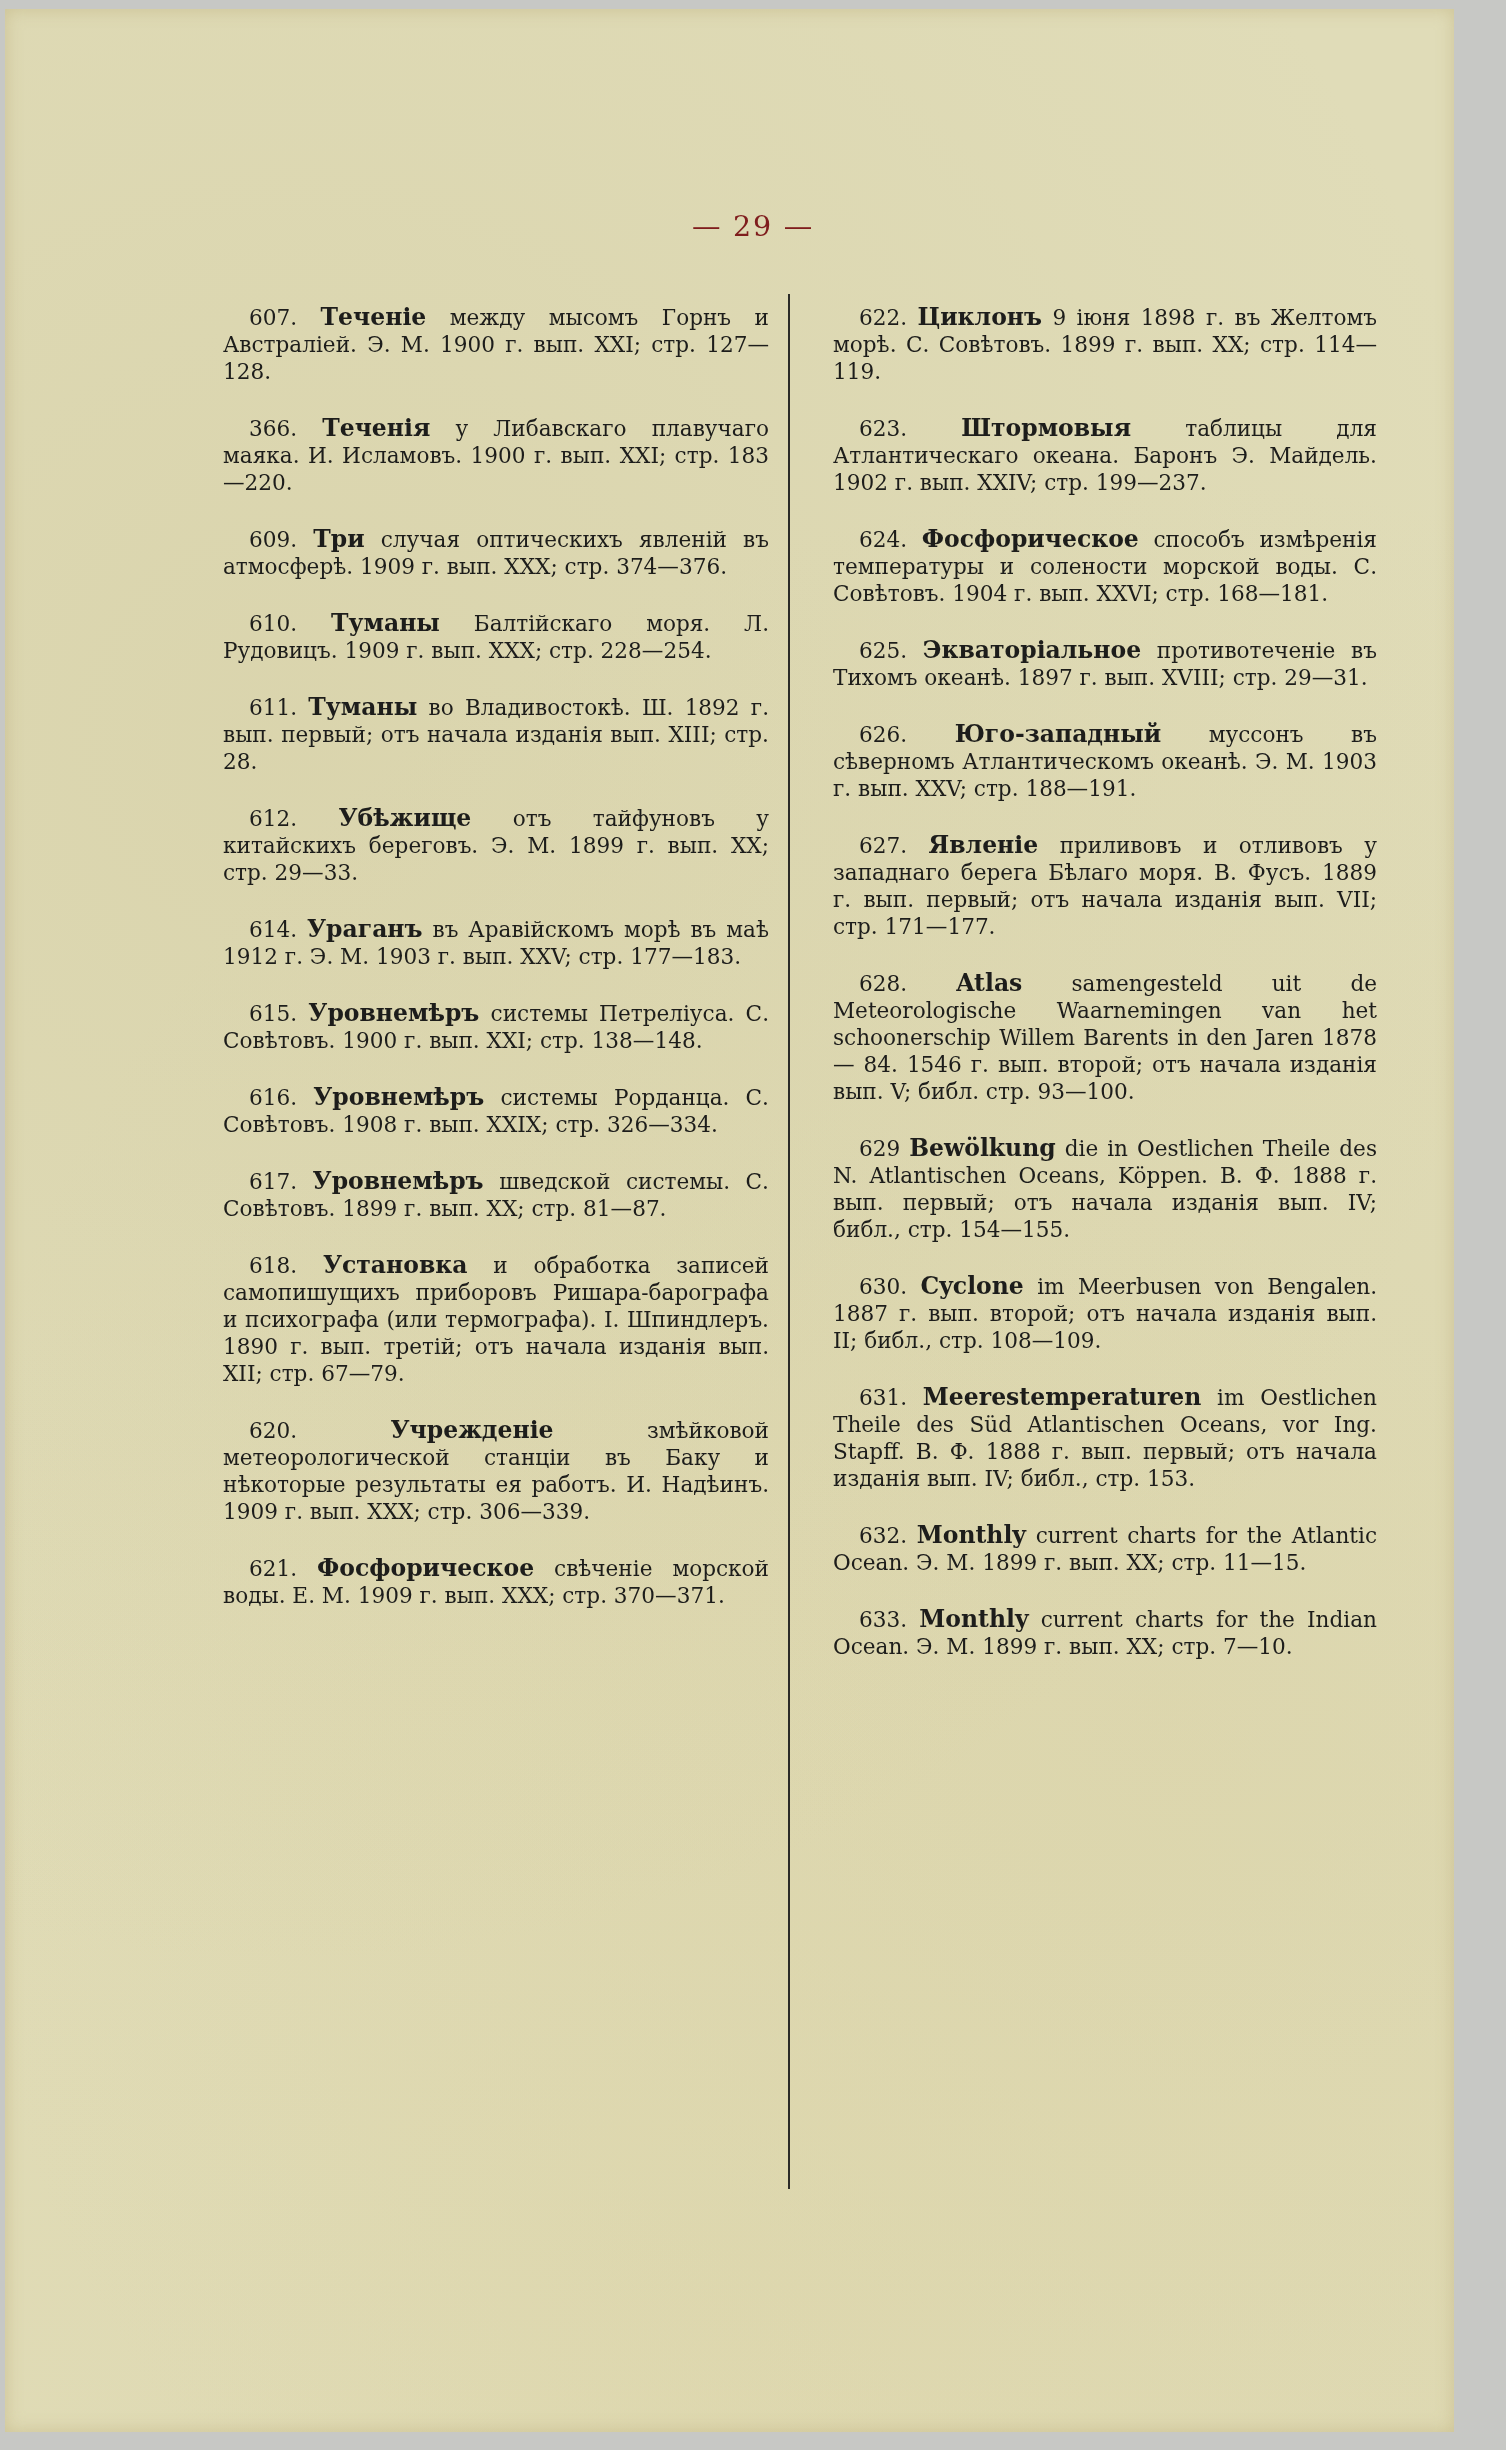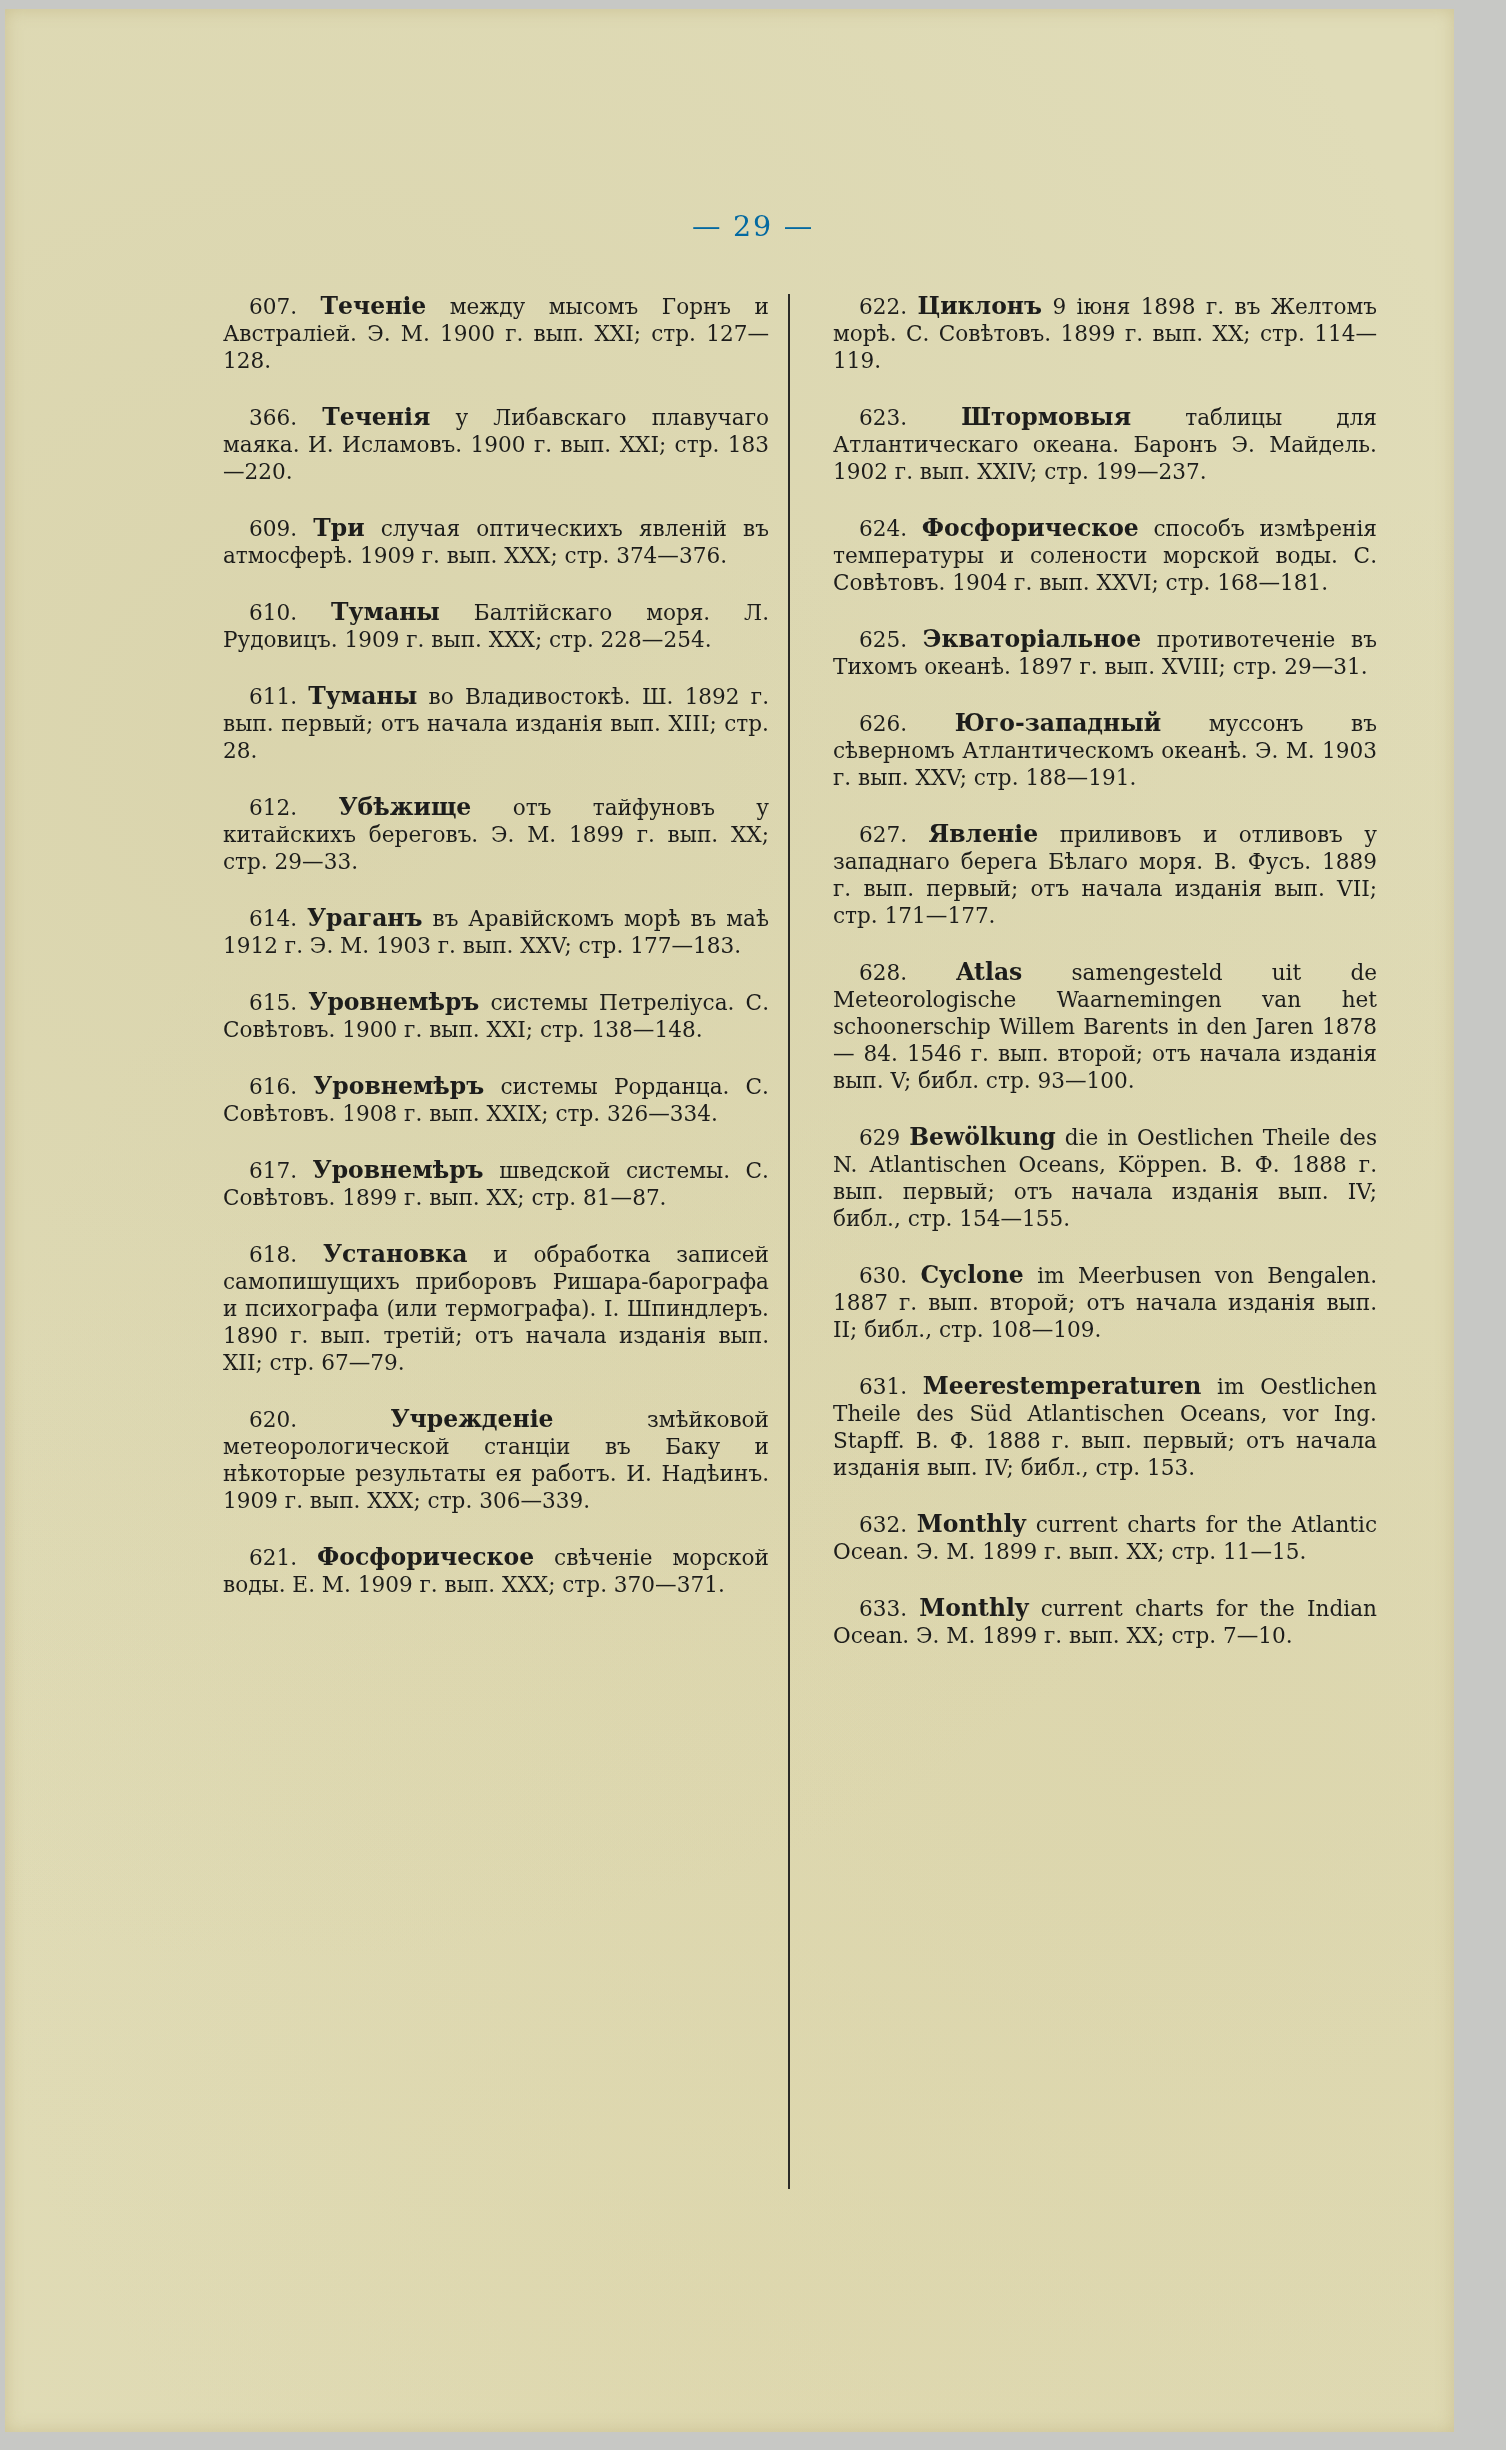--- a/index.html
+++ b/index.html
@@ -19,37 +19,37 @@
       radial-gradient(circle at 20% 30%, rgba(200,190,140,0.25), transparent 60%),
       radial-gradient(circle at 80% 70%, rgba(210,200,150,0.25), transparent 60%),
       radial-gradient(circle at 50% 95%, rgba(220,210,160,0.3), transparent 50%);
     box-shadow: inset 0 0 16.6px rgba(170,150,90,0.35);
   }
   .page-number {
     position: absolute;
     top: 210px; left: 0; width: 1506px;
     text-align: center;
     font-size: 28.5px;
-    color: #0369a1;
+    color: #7f1d1d;
     letter-spacing: 1.8px;
   }
   .col {
     position: absolute;
     top: 292px;
     width: 546px;
     color: #1d1d1b;
     font-size: 21.6px;
     line-height: 27px;
   }
   .col.left { left: 223px; }
   .col.right { left: 833px; width: 544px; }
   .entry {
     text-align: justify;
     text-indent: 26px;
-    margin: 1px 0 30px 0;
+    margin: 12px 0 30px 0;
   }
   .entry .num { font-weight: normal; }
   .entry .key { font-weight: bold; font-size: 23.5px; }
   .divider {
     position: absolute;
     left: 788px; top: 294px;
     width: 1.8px; height: 1895px;
     background: #2b2b28;
   }
 </style>

